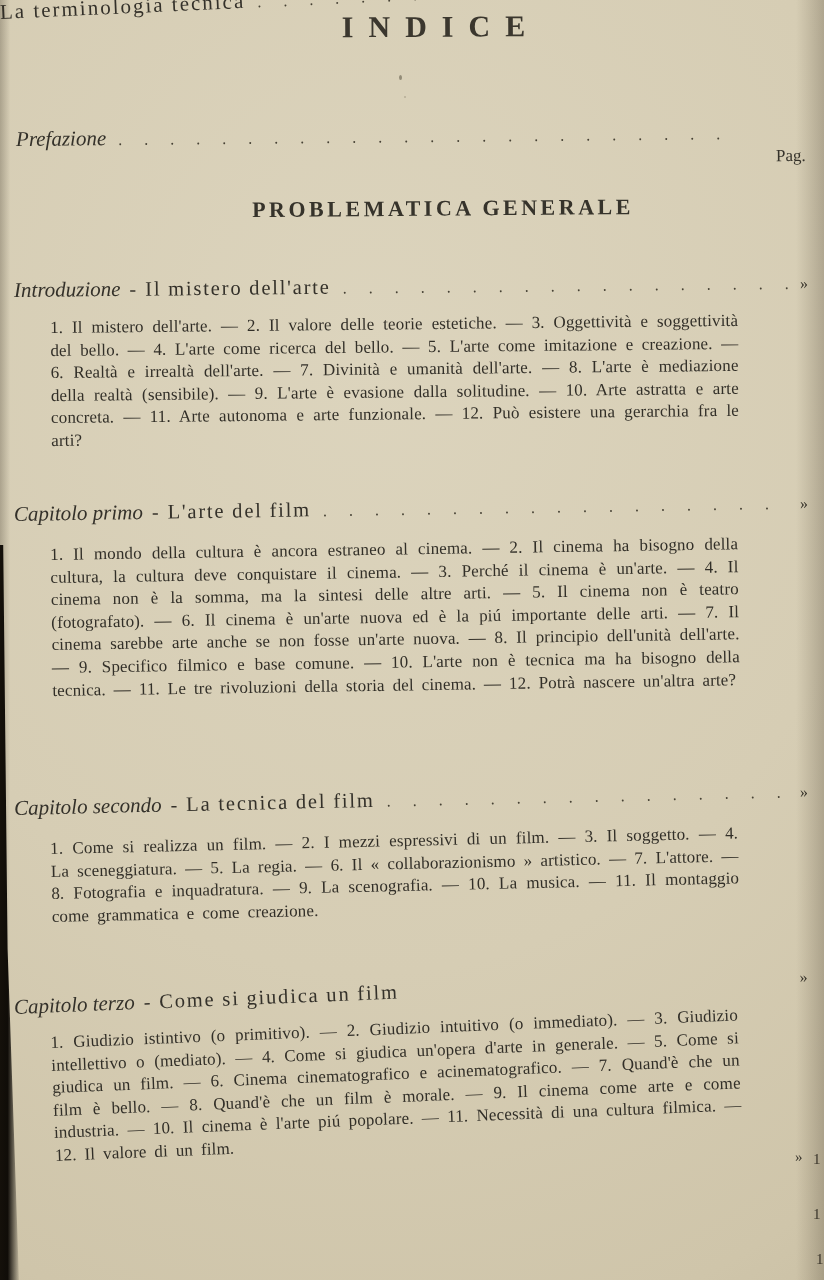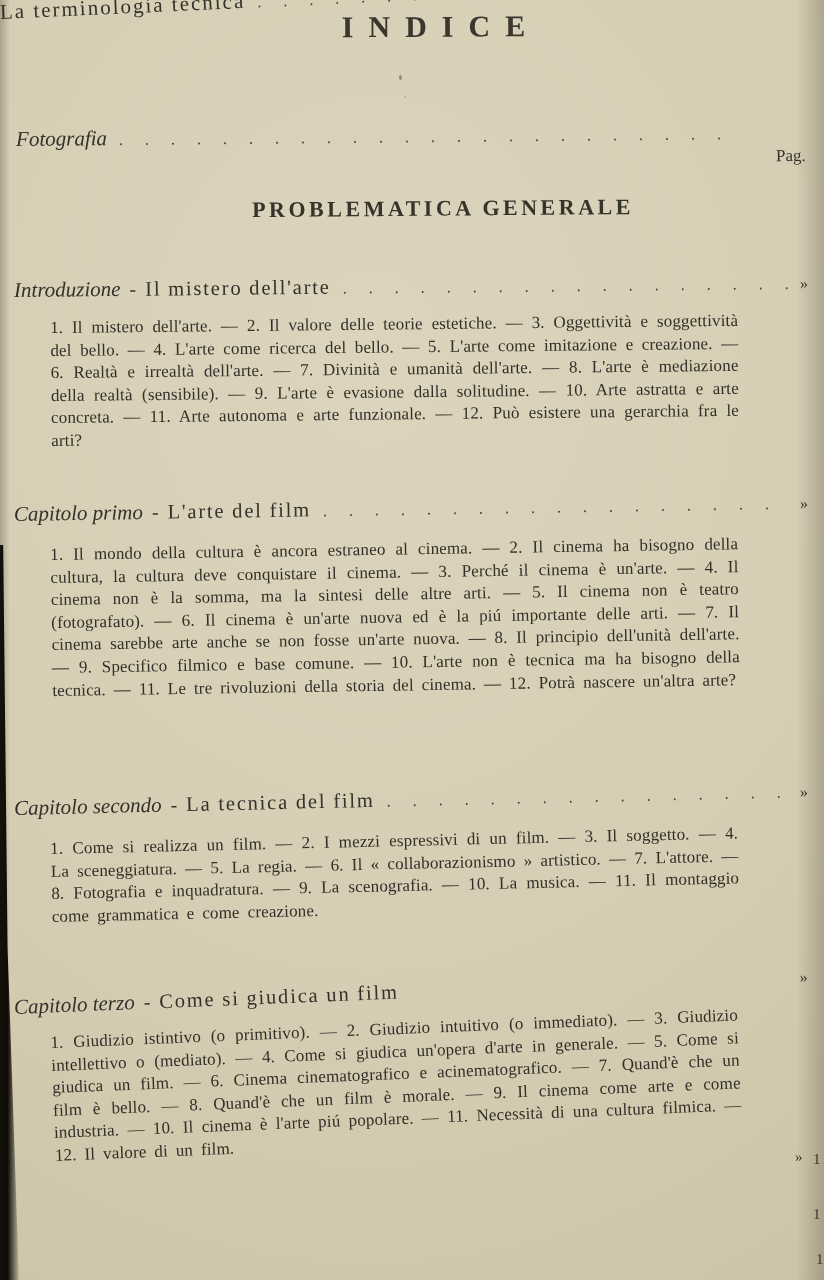--- a/index.html
+++ b/index.html
@@ -102,21 +102,21 @@
 <body>
 
 <div class="paper">
 
   <h1 class="sec title">INDICE</h1>
 
   <span class="speck sp-1"></span>
   <span class="speck sp-2"></span>
 
   <div class="sec pref">
-    <span class="label">Fotografia</span>
+    <span class="label">Prefazione</span>
     <span class="leader">. . . . . . . . . . . . . . . . . . . . . . . . . . . . . . . . . . . . . . . .</span>
   </div>
   <span class="pag">Pag.</span>
 
   <h2 class="sec section-heading">PROBLEMATICA GENERALE</h2>
 
   <div class="sec entry-head h-intro">
     <span class="entry-label">Introduzione</span>
     <span class="entry-dash">-</span>
     <span class="entry-title">Il mistero dell'arte</span>

